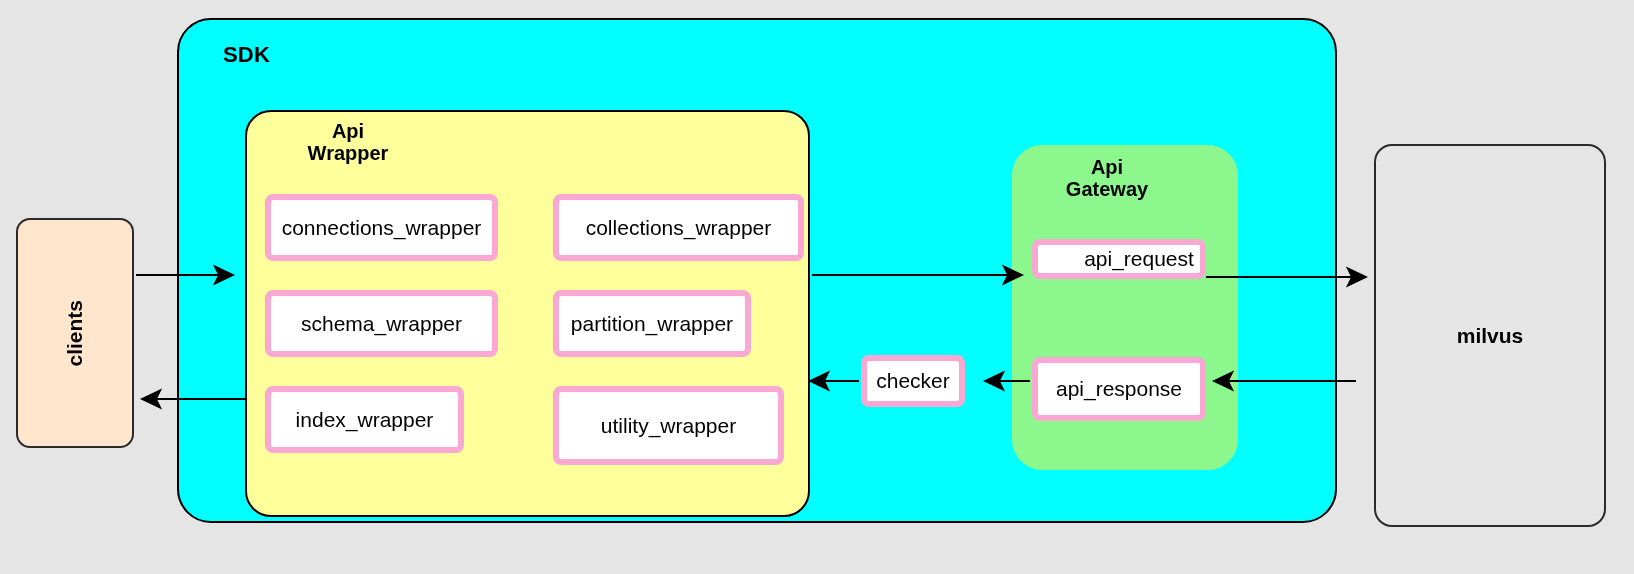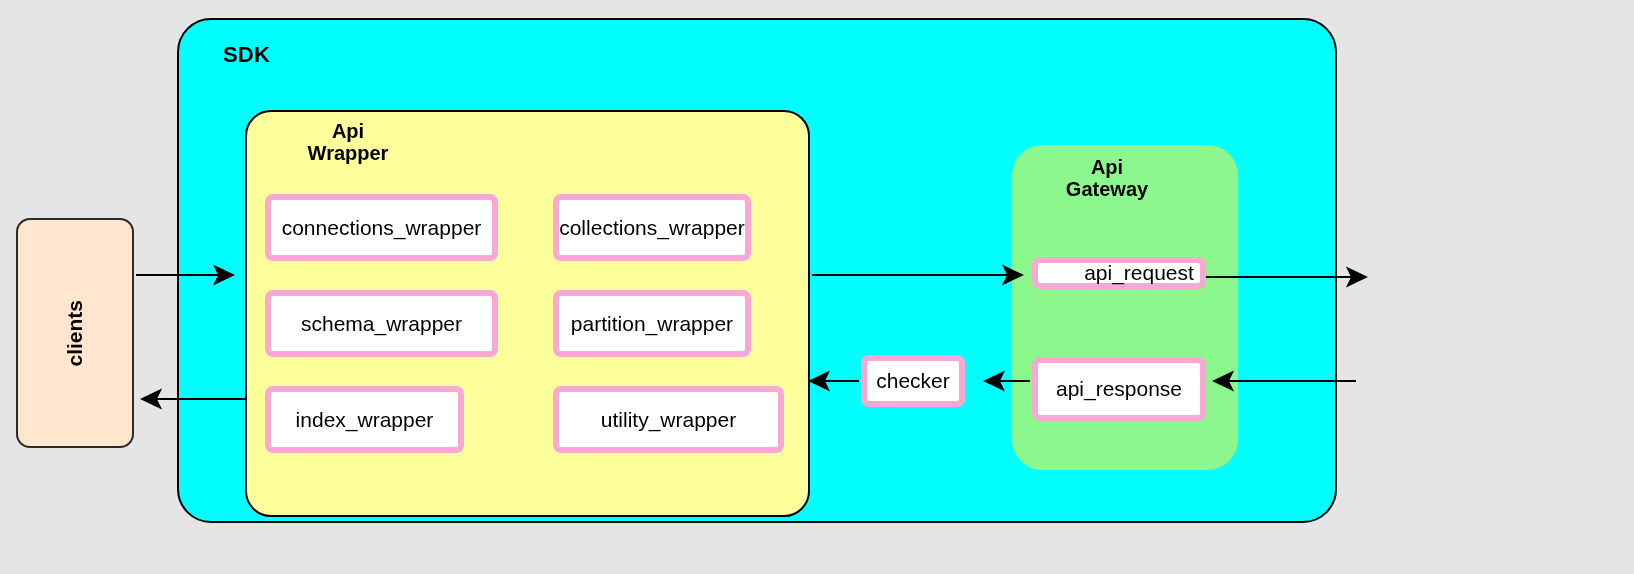--- a/index.html
+++ b/index.html
@@ -94,31 +94,31 @@
   .leaf-box {
     background: #ffffff;
     border: 6px solid #f9a8d4;
     border-radius: 8px;
     font-size: 21px;
     color: #000000;
   }
 
   
   #box-connections { left: 265px; top: 194px; width: 233px; height: 67px; }
-  #box-collections { left: 553px; top: 194px; width: 198px; height: 67px; }
+  #box-collections { left: 553px; top: 194px; width: 251px; height: 67px; }
   #box-schema      { left: 265px; top: 290px; width: 233px; height: 67px; text-align: center; }
   #box-partition   { left: 553px; top: 290px; width: 198px; height: 67px; }
   #box-index       { left: 265px; top: 386px; width: 199px; height: 67px; }
-  #box-utility     { left: 553px; top: 386px; width: 231px; height: 67px; }
+  #box-utility     { left: 553px; top: 386px; width: 231px; height: 79px; }
 
   
   #box-checker { left: 861px; top: 355px; width: 104px; height: 52px; }
 
   
-  #box-api-request  { left: 1032px; top: 257px; width: 174px; height: 32px; padding-left: 40px; }
+  #box-api-request  { left: 1032px; top: 239px; width: 174px; height: 40px; padding-left: 40px; }
   #box-api-response { left: 1032px; top: 357px; width: 174px; height: 64px; }
 
   
   #node-clients {
     left: 16px;
     top: 218px;
     width: 118px;
     height: 230px;
     background: #ffe6cc;
     border: 2px solid #2b2b2b;
@@ -188,20 +188,21 @@
   <div class="node leaf-box" id="box-checker">checker</div>
 
   <div class="node leaf-box" id="box-api-request">api_request</div>
 
   <div class="node leaf-box" id="box-api-response">api_response</div>
 
   <div class="node" id="node-clients">
     <span id="clients-label">clients</span>
   </div>
 
+  <div class="node" id="node-milvus">milvus</div>
 
   <svg id="edges" viewBox="0 0 1634 574" width="1634" height="574">
     <defs>
       <marker id="arrow-r" viewBox="0 0 12 12" refX="10" refY="6" markerWidth="11" markerHeight="11" orient="auto-start-reverse">
         <path d="M 0 0.8 L 11 6 L 0 11.2 L 2.6 6 Z" fill="#000000"></path>
       </marker>
       <marker id="arrow-l" viewBox="0 0 12 12" refX="10" refY="6" markerWidth="11" markerHeight="11" orient="auto-start-reverse">
         <path d="M 0 0.8 L 11 6 L 0 11.2 L 2.6 6 Z" fill="#000000"></path>
       </marker>
     </defs>

